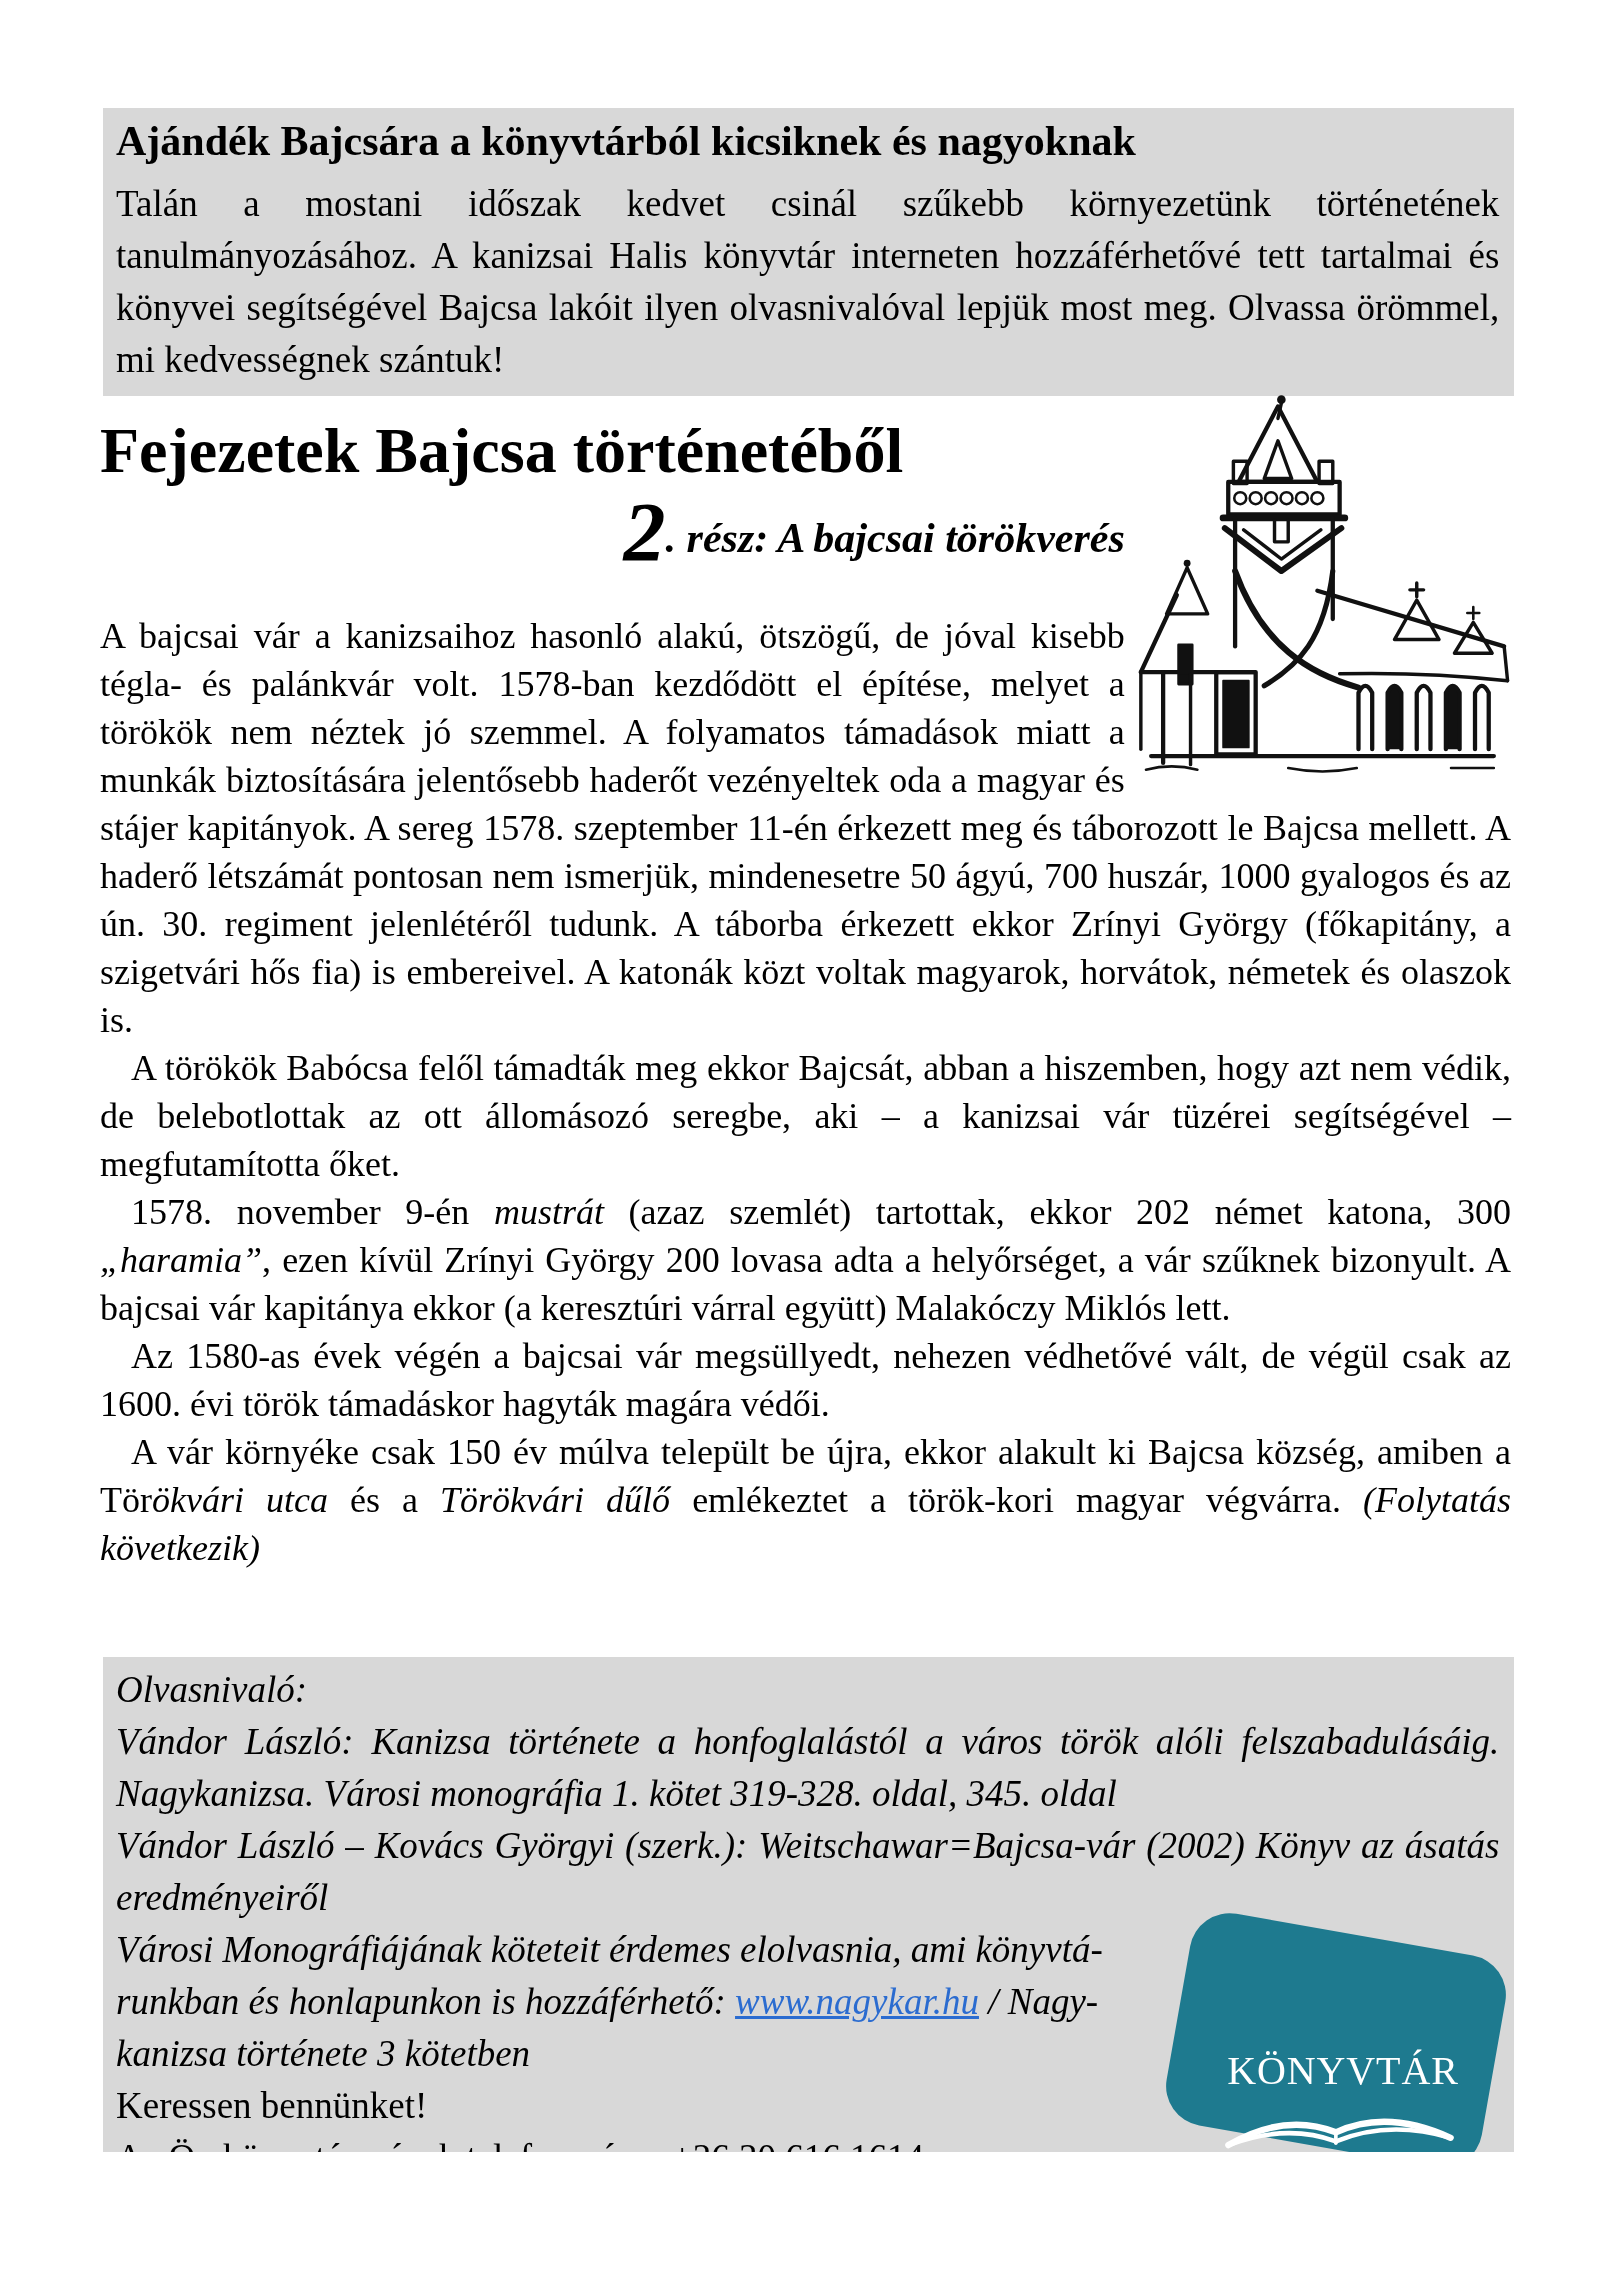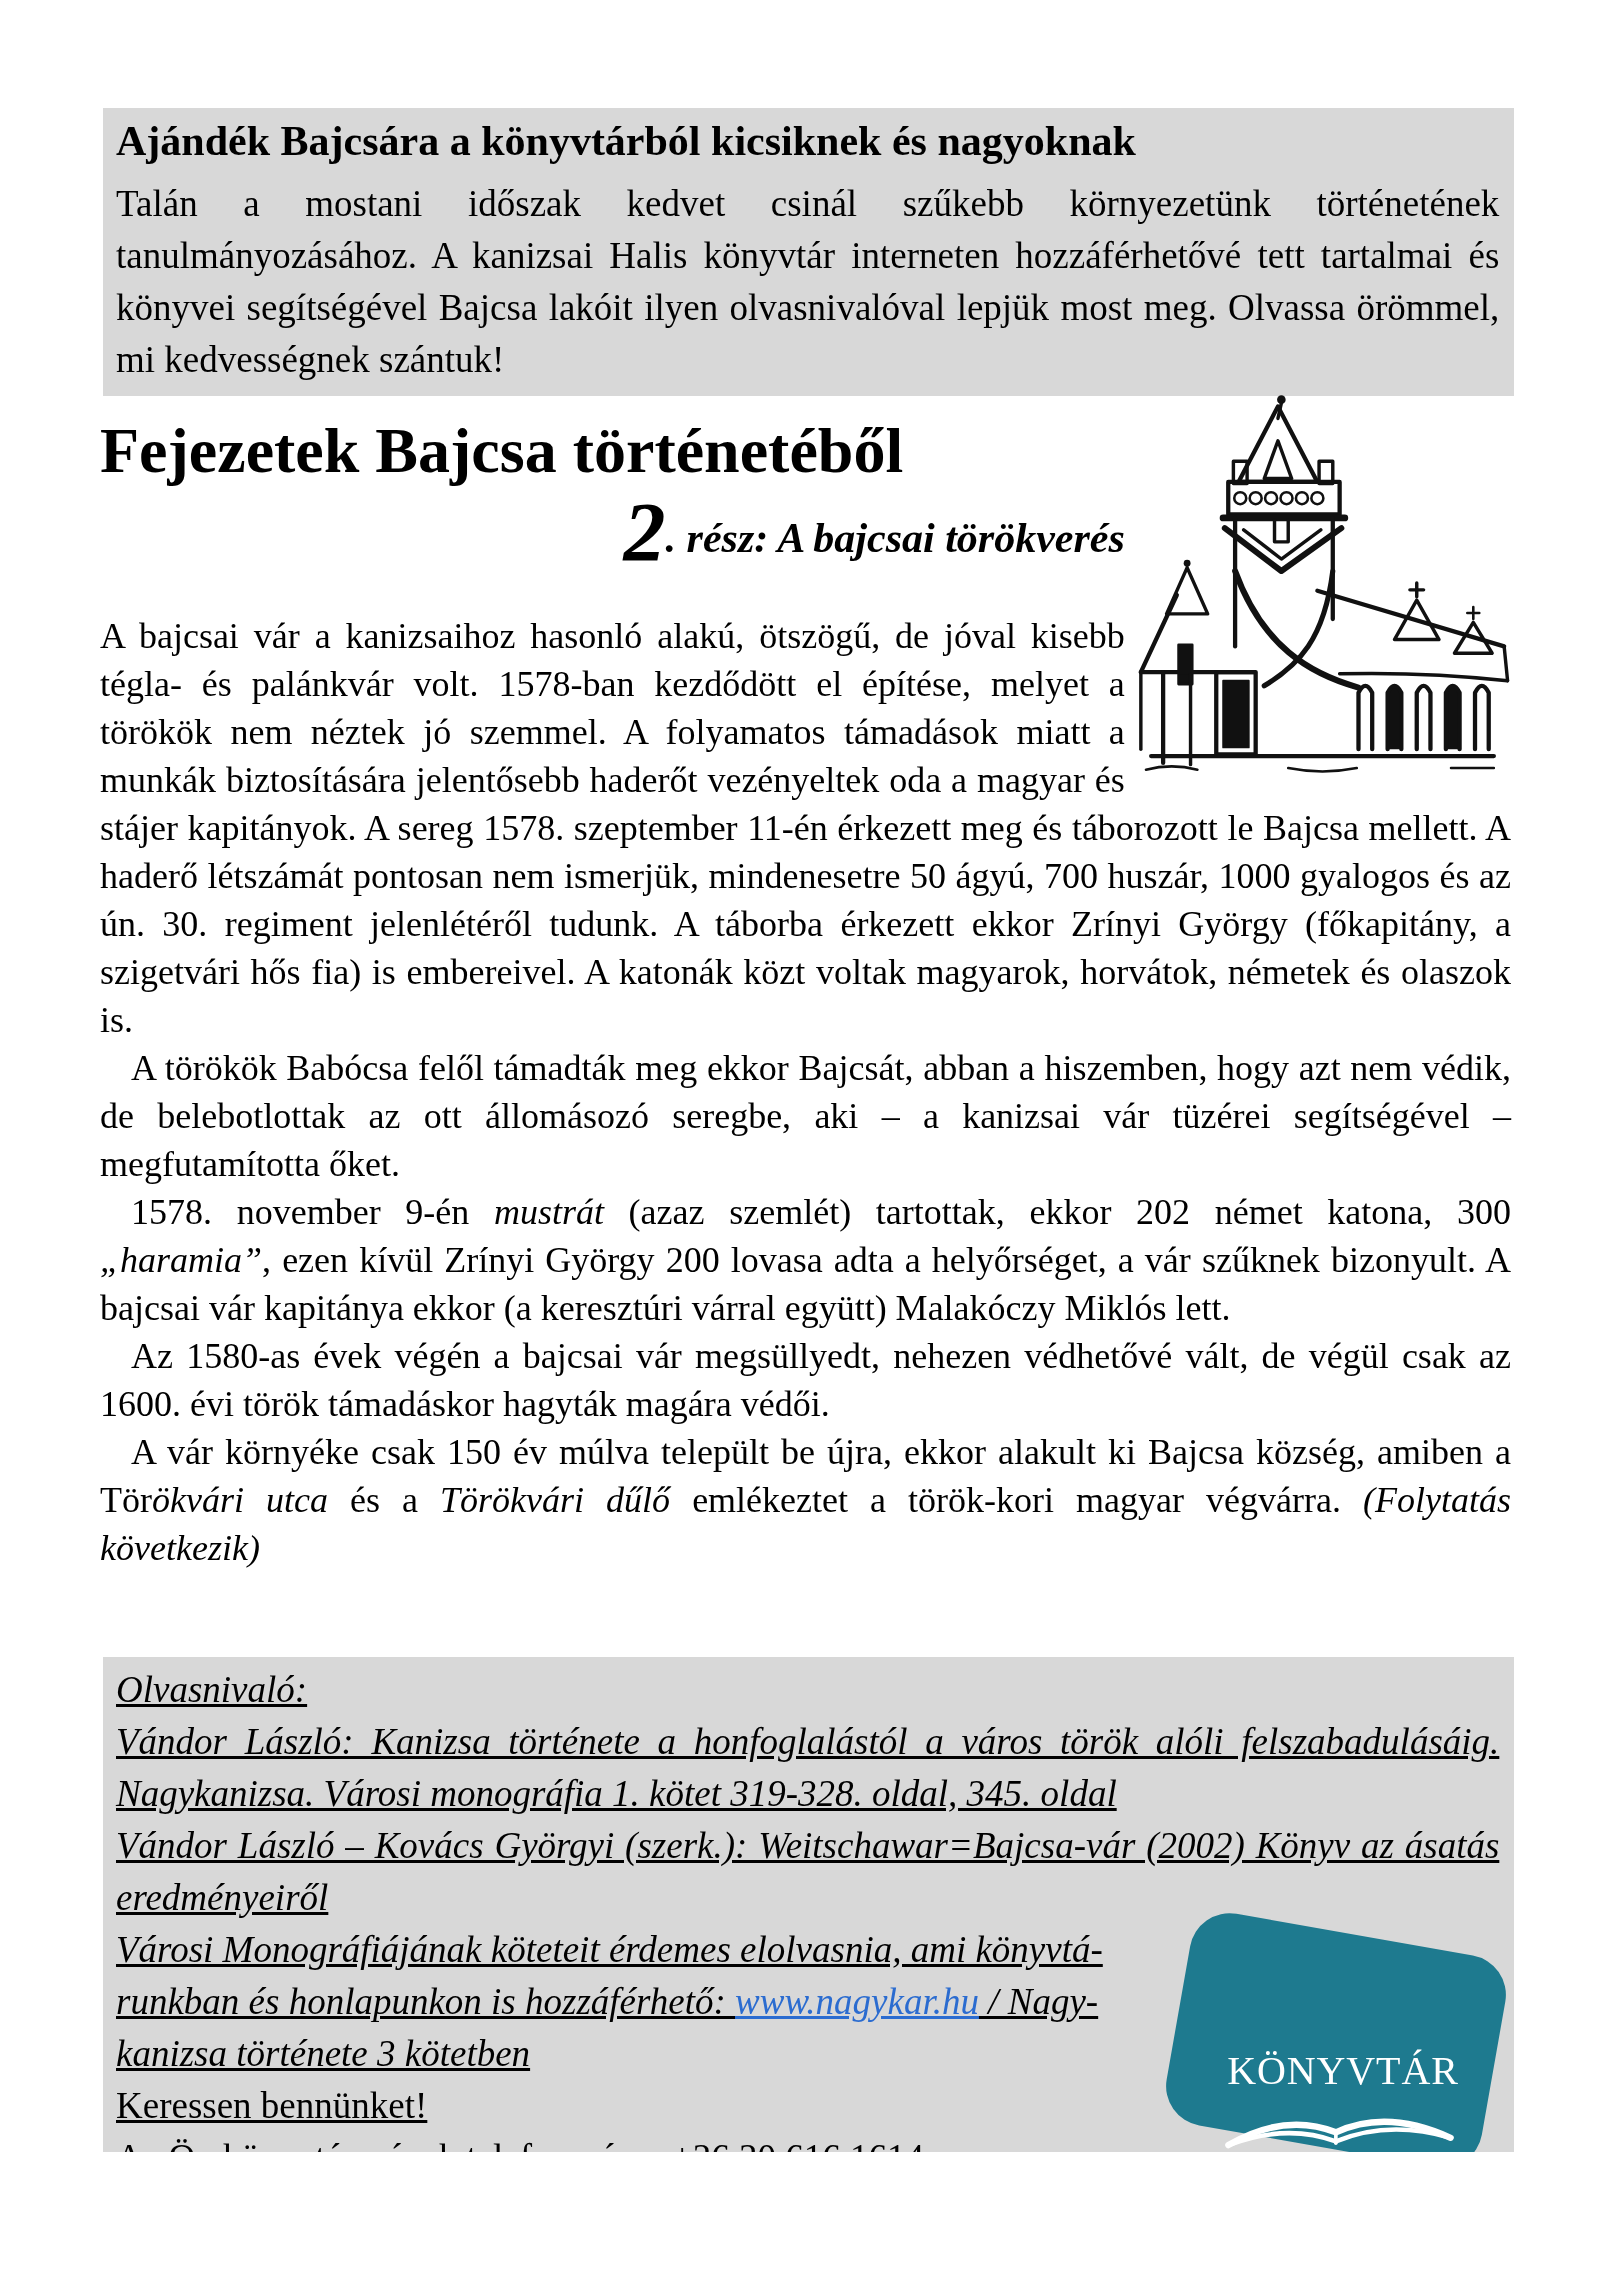--- a/index.html
+++ b/index.html
@@ -16,21 +16,21 @@
   .article-title{font-size:64px;font-weight:bold;margin:5.5px 0 7.3px 0;white-space:nowrap;line-height:1.05;}
   .subtitle{font-weight:bold;font-style:italic;margin:0 0 37px 0;line-height:1;text-align:right;}
   .subtitle .big2{font-size:84px;vertical-align:-9.2px;}
   .subtitle .subrest{font-size:42px;}
   .bodytext p{font-size:36px;line-height:48px;text-align:justify;margin:0;text-indent:31px;}
   .bodytext p.first{text-indent:0;}
   .it{font-style:italic;}
   
   .reading-box{top:1657px;height:512px;padding:7.3px 14.7px 7.3px 13px;font-style:italic;
                font-size:37px;line-height:52px;}
-  .rl{text-align:justify;margin:0;text-decoration:underline;}
+  .rl{text-align:justify;margin:0;}
   .rl.noj{text-align:left;}
   .rl.narrow{max-width:1029px;text-align:left;}
   .rl.roman{font-style:normal;}
   a.link{color:#2b6cd0;text-decoration:underline;cursor:pointer;}
   
   .logo{position:absolute;top:252px;right:-5.5px;width:360px;height:268px;font-style:normal;}
   .lsq{position:absolute;left:16.5px;top:24px;width:320px;height:215px;background:#1e7a8f;
        border-radius:40px;transform:rotate(10deg);}
   .ltxt{position:absolute;left:32px;top:136px;width:303px;text-align:center;color:#fff;
         font-size:40px;letter-spacing:0.9px;font-family:"Liberation Serif",serif;}

